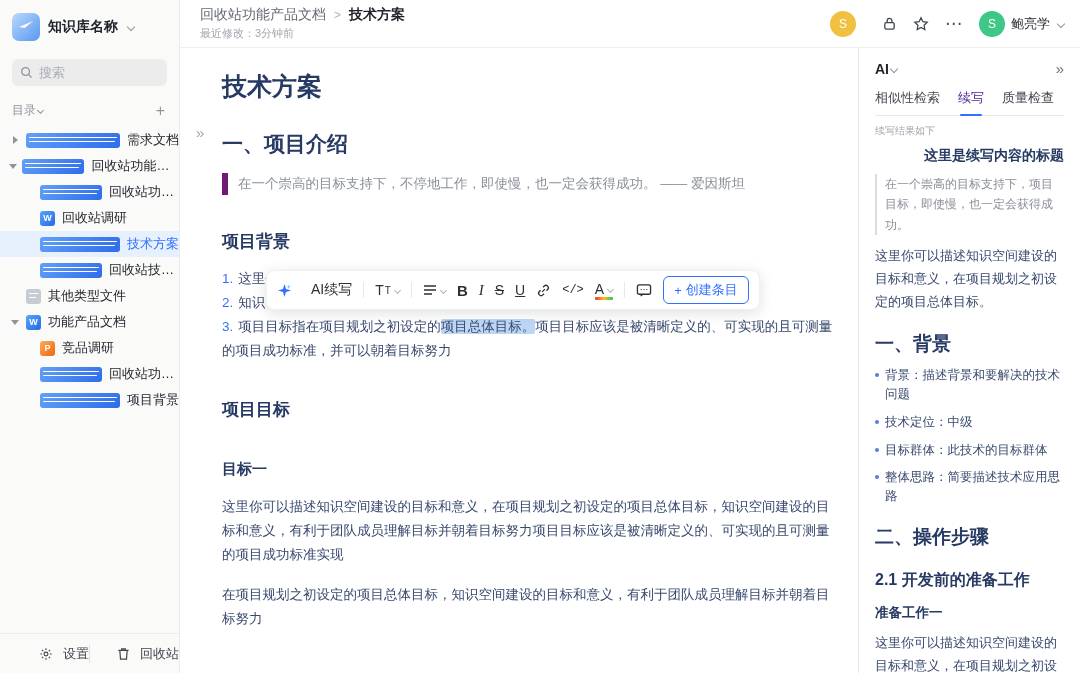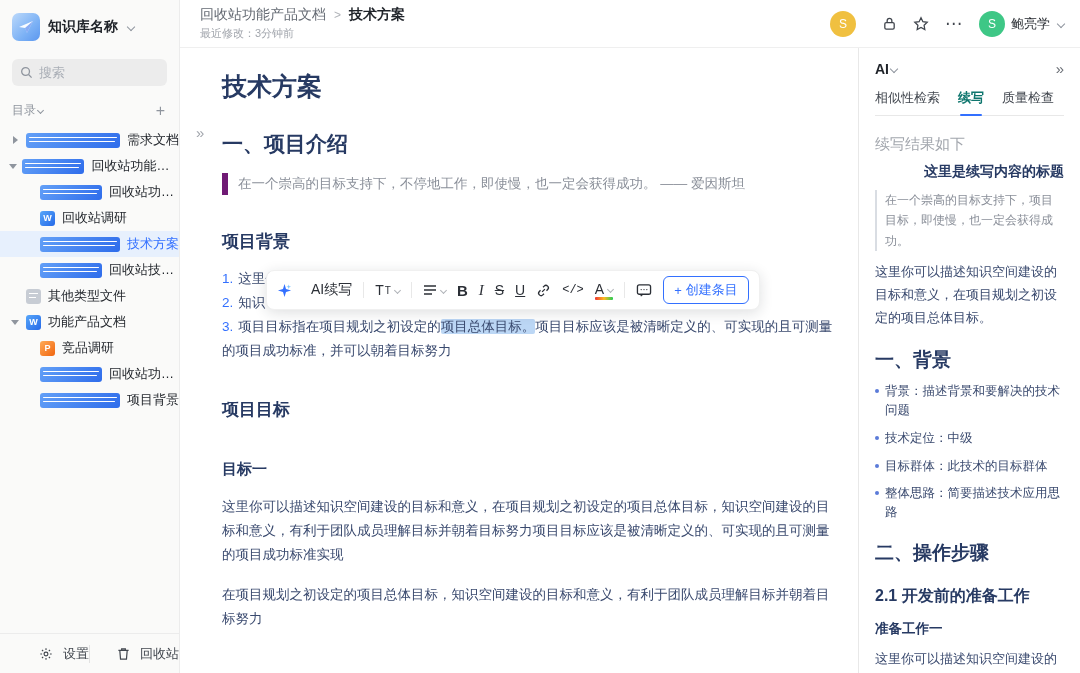--- a/index.html
+++ b/index.html
@@ -94,23 +94,23 @@
   .create-btn { border:1px solid #3370ff; color:#3370ff; font-size:13px; border-radius:6px; padding:4px 10px; display:flex; align-items:center; gap:4px; cursor:pointer; background:#fff; }
 
   
   .ai-panel { width:222px; min-width:222px; border-left:1px solid #e8e8e8; padding:12px 16px 0 16px; overflow:hidden; }
   .ai-head { display:flex; align-items:center; }
   .ai-title { font-size:14px; color:#1f2329; font-weight:bold; }
   .ai-head .grow { flex:1; }
   .panel-collapse { color:#6b6f76; font-size:15px; cursor:pointer; }
   .ai-tabs { display:flex; gap:18px; margin-top:12px; border-bottom:1px solid #e8e8e8; }
   .ai-tab { font-size:13px; color:#41464e; padding-bottom:8px; cursor:pointer; position:relative; }
-  .ai-tab.active { color:#0f766e; font-weight:bold; }
+  .ai-tab.active { color:#4c1d95; font-weight:normal; }
   .ai-tab.active::after { content:""; position:absolute; left:2px; right:2px; bottom:-1px; height:2px; background:#3370ff; border-radius:1px; }
-  .ai-hint { margin-top:19px; font-size:15px; color:#a2a6ad; }
+  .ai-hint { margin-top:8px; font-size:10px; color:#a2a6ad; }
   .ai-rtitle { margin-top:9px; font-size:14px; font-weight:bold; color:#273a63;text-align:right; }
   .ai-quote { margin-top:9px; border-left:2px solid #d9dde3; padding-left:8px; font-size:12px; color:#8a8f99; line-height:1.7; }
   .ai-p { margin-top:10px; font-size:13px; color:#39496e; line-height:1.75; }
   .ai-h1 { margin-top:18px; font-size:19px; font-weight:bold; color:#273a63; }
   .ai-bullets { margin-top:8px; }
   .ai-bullet { display:flex; gap:6px; font-size:12.5px; color:#39496e; line-height:1.5; margin-top:9px; }
   .ai-bullet .dot { width:4px; height:4px; border-radius:50%; background:#5b7bd9; margin-top:7px; flex:none; }
   .ai-h2 { margin-top:20px; font-size:16px; font-weight:bold; color:#273a63; }
   .ai-h3 { margin-top:13px; font-size:13.5px; font-weight:bold; color:#273a63; }
 </style>

